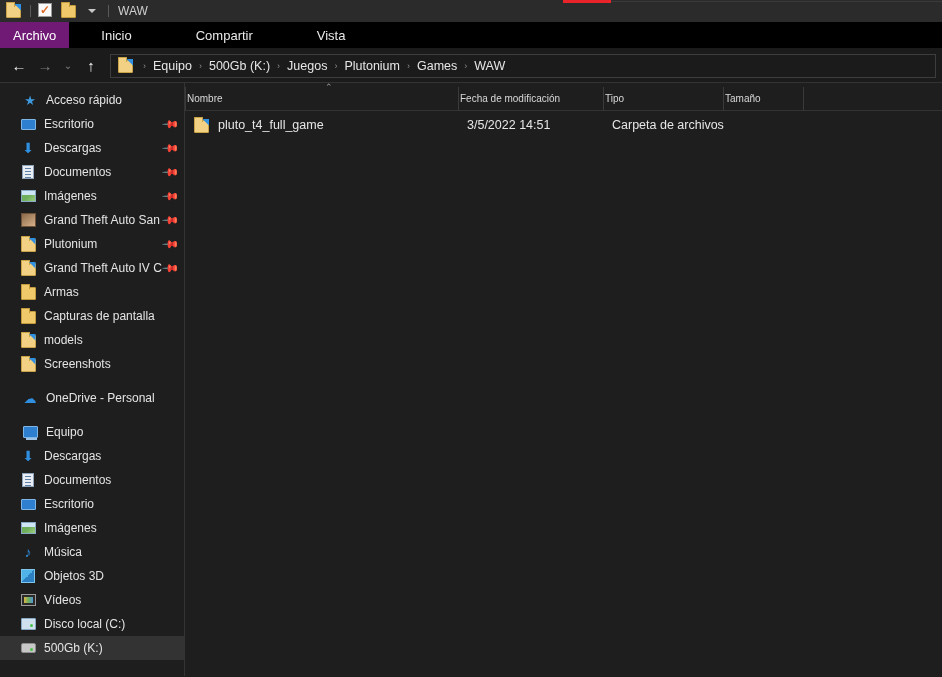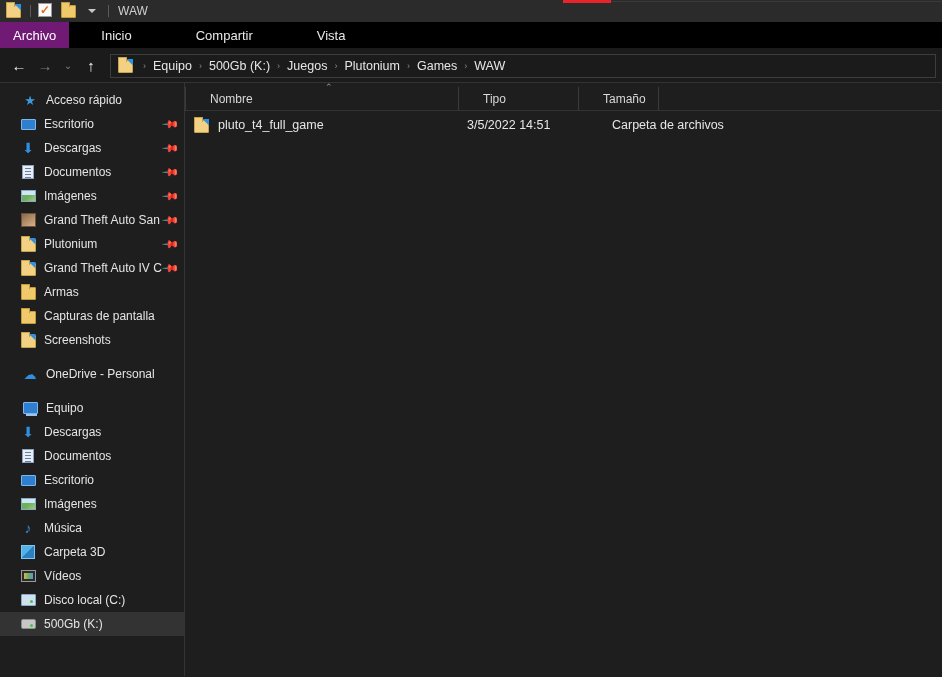--- a/index.html
+++ b/index.html
@@ -181,22 +181,22 @@
     height: 24px; display: flex; align-items: center;
     border-bottom: 1px solid #333;
     margin-top: 4px;
   }
   .sort-caret {
     position: absolute; top: -4px; left: 140px;
     font-size: 9px; color: #9a9a9a; line-height: 1;
   }
   .col {
     height: 24px; display: flex; align-items: center;
-    font-size: 12px; color: #d8d8d8;
-    padding-left: 24px;
+    font-size: 10px; color: #d8d8d8;
+    padding-left: 1px;
     border-left: 1px solid #3a3a3a;
     flex: 0 0 auto;
   }
   .col:first-child { border-left: none; }
   .col-name { width: 273px; }
   .col-date { width: 145px; }
   .col-type { width: 120px; }
   .col-size { width: 80px; }
   .col-tail { width: 60px; }
 
@@ -349,27 +349,35 @@
       <span class="lbl">Armas</span>
     </div>
 
     <div class="nav-item lvl1">
       <span class="ico">
           <div class="folder plain"></div>
         </span>
       <span class="lbl">Capturas de pantalla</span>
     </div>
 
-
     <div class="nav-item lvl1">
       <span class="ico">
           <div class="folder">
             <span class="badge"></span>
           </div>
         </span>
+      <span class="lbl">models</span>
+    </div>
+
+    <div class="nav-item lvl1">
+      <span class="ico">
+          <div class="folder">
+            <span class="badge"></span>
+          </div>
+        </span>
       <span class="lbl">Screenshots</span>
     </div>
 
     <div class="group-gap"></div>
 
     <div class="nav-item lvl0">
       <span class="ico">
           <span class="i-cloud">☁</span>
         </span>
       <span class="lbl">OneDrive - Personal</span>
@@ -416,21 +424,21 @@
       <span class="ico">
           <span class="i-music">♪</span>
         </span>
       <span class="lbl">Música</span>
     </div>
 
     <div class="nav-item lvl1">
       <span class="ico">
           <span class="i-3d"></span>
         </span>
-      <span class="lbl">Carpeta 3D</span>
+      <span class="lbl">Objetos 3D</span>
     </div>
 
     <div class="nav-item lvl1">
       <span class="ico">
           <span class="i-video"></span>
         </span>
       <span class="lbl">Vídeos</span>
     </div>
 
     <div class="nav-item lvl1">
@@ -447,20 +455,21 @@
       <span class="lbl">500Gb (K:)</span>
     </div>
 
   </div>
 
   <div class="content">
 
     <div class="col-head">
       <div class="sort-caret">⌃</div>
       <div class="col col-name">Nombre</div>
+      <div class="col col-date">Fecha de modificación</div>
       <div class="col col-type">Tipo</div>
       <div class="col col-size">Tamaño</div>
       <div class="col col-tail"></div>
     </div>
 
     <div class="row">
       <div class="cell cell-name">
         <span class="rowico">
             <div class="folder">
               <span class="badge"></span>

